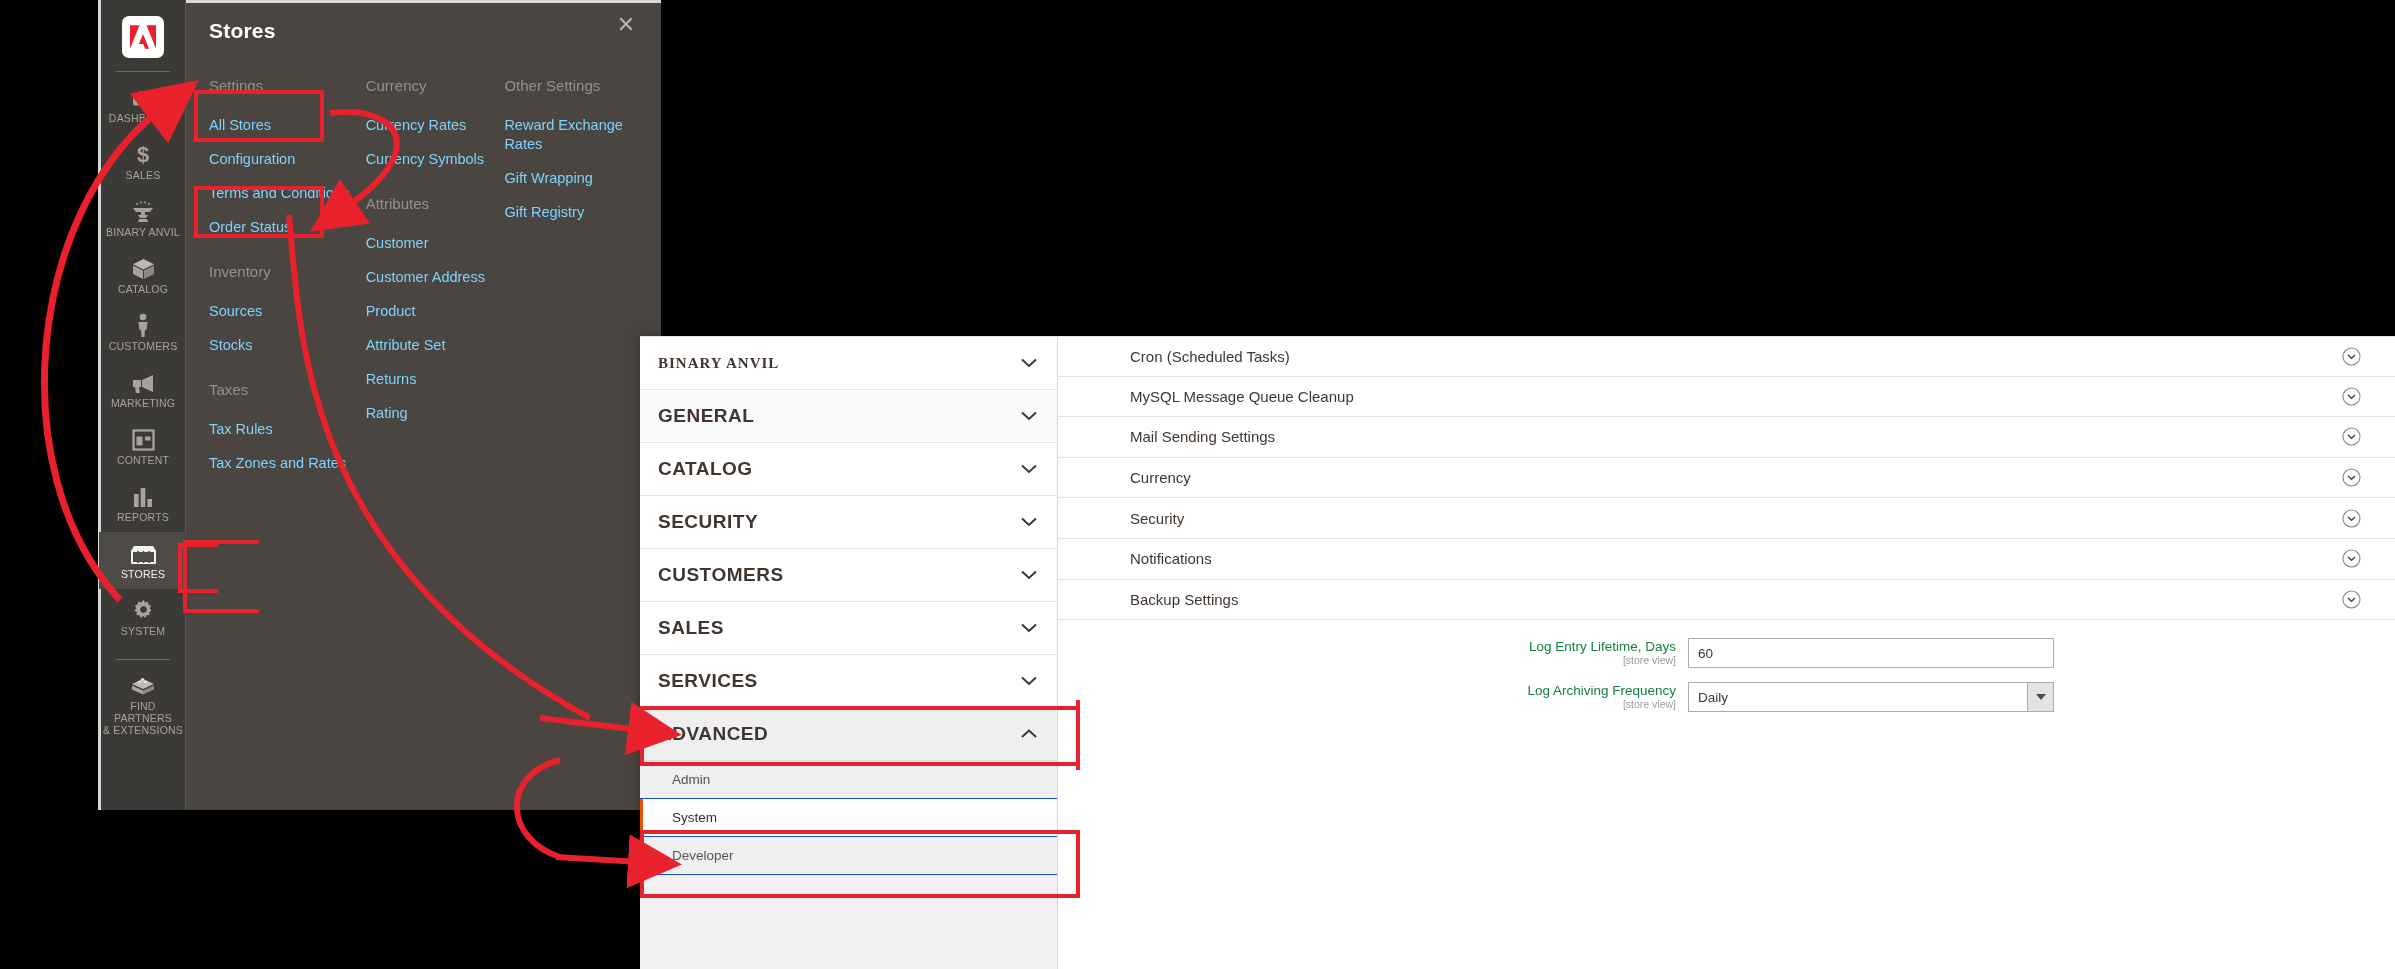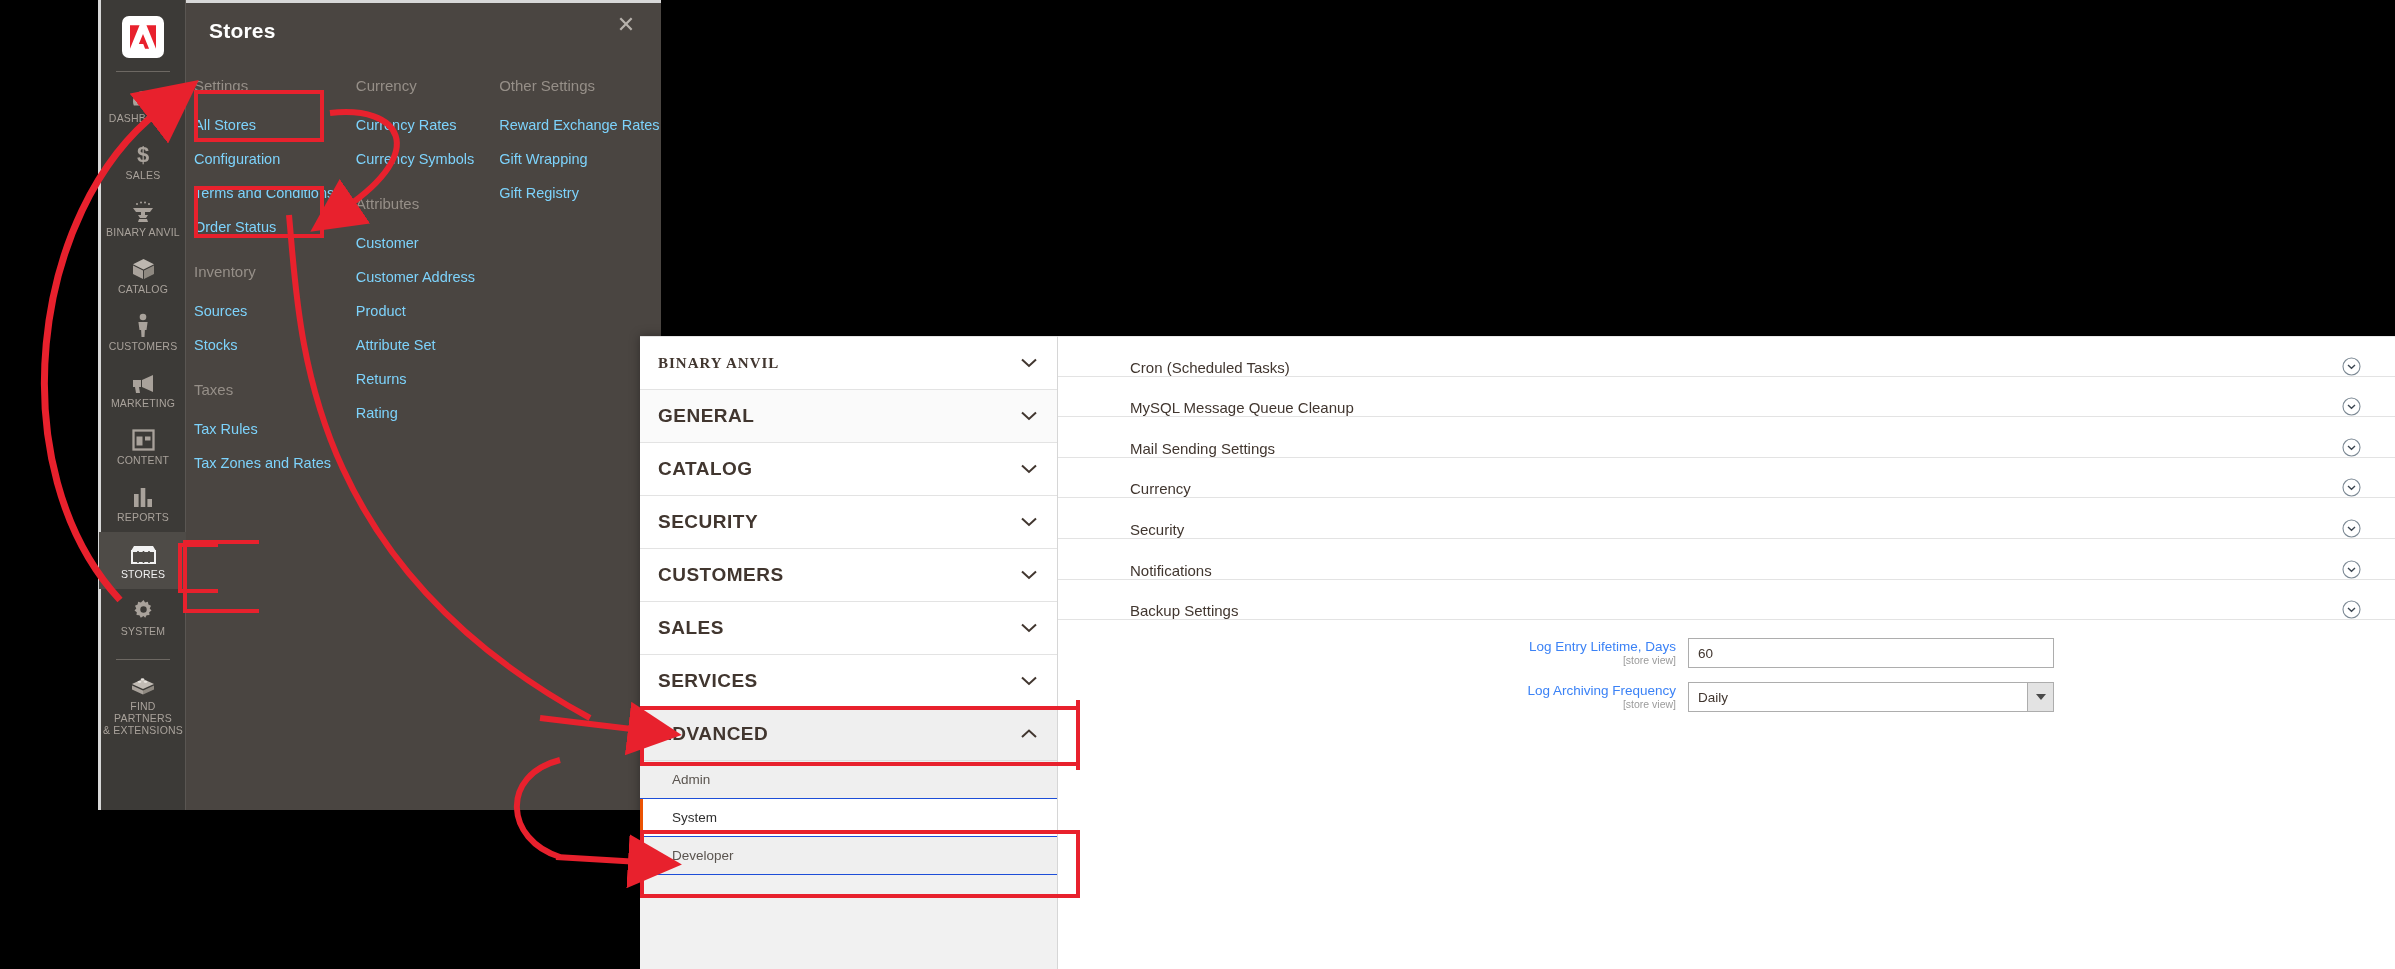--- a/index.html
+++ b/index.html
@@ -54,21 +54,21 @@
   .menu-title {
     color: #fff; font-size: 21px; font-weight: bold;
     margin-left: 23px; letter-spacing: .2px;
   }
   .menu-close {
     position: absolute; right: 22px; top: 9px;
     width: 26px; height: 26px; cursor: pointer;
     display: flex; align-items: center; justify-content: center;
     color: #b7b2ac; font-size: 22px; line-height: 1; font-weight: 300;
   }
-  .menu-cols { display: flex; padding-left: 8px; }
+  .menu-cols { display: flex; padding-left: 23px; }
   .menu-col { width: 175px; }
   .menu-col.col-wide { width: 155px; }
   .mc-group { font-size: 15px; color: #968f88; padding: 18px 0 14px 0; line-height: 18px; }
   .mc-item { font-size: 14.5px; color: #7dd3fc; padding: 7px 0 8px 0; cursor: pointer; line-height: 19px; }
 
   
   .config-win {
     position: absolute; left: 640px; top: 336px;
     width: 1755px; height: 633px; background: #fff;
     box-shadow: 0 0 10px rgba(0,0,0,.35);
@@ -103,34 +103,34 @@
     border-bottom: 1px solid #1d4ed8;
   }
   .sub-row.active {
     background: #fff; color: #303030;
     border-left: 3px solid #eb5202; padding-left: 29px;
   }
 
   
   .cfg-main { flex: 1; background: #fff; position: relative; }
   .sec-row {
-    height: 40.6px; display: flex; align-items: flex-end; justify-content: space-between;
+    height: 40.6px; display: flex; align-items: center; justify-content: space-between;
     padding: 0 34px 0 72px; border-bottom: 1px solid #e3e3e3;
     cursor: pointer;
   }
   .sec-row:first-child { border-top: 1px solid #e8e8e8; }
   .sec-title { font-size: 15px; color: #41362f; }
   .sec-toggle { width: 19px; height: 19px; display: flex; }
 
   .field-area { padding: 18px 0 0 0; }
   .field-row { display: flex; align-items: center; margin-bottom: 14px; }
   .field-label-wrap {
     width: 630px; text-align: right; padding-right: 12px;
   }
-  .field-label { font-size: 13.5px; color: #3b82f6; line-height: 15px; }
+  .field-label { font-size: 13.5px; color: #15803d; line-height: 15px; }
   .field-scope { font-size: 10.5px; color: #9b9b9b; line-height: 13px; }
   .field-control { width: 366px; }
   .txt-input {
     width: 100%; height: 30px; border: 1px solid #adadad; background: #fff;
     padding: 8px 9px; font-size: 13.5px; color: #41362f;
     font-family: "Liberation Sans", sans-serif;
   }
   .sel-wrap { position: relative; width: 100%; height: 30px; display: flex; }
   .sel-box {
     flex: 1; height: 30px; border: 1px solid #adadad; border-right: none;

